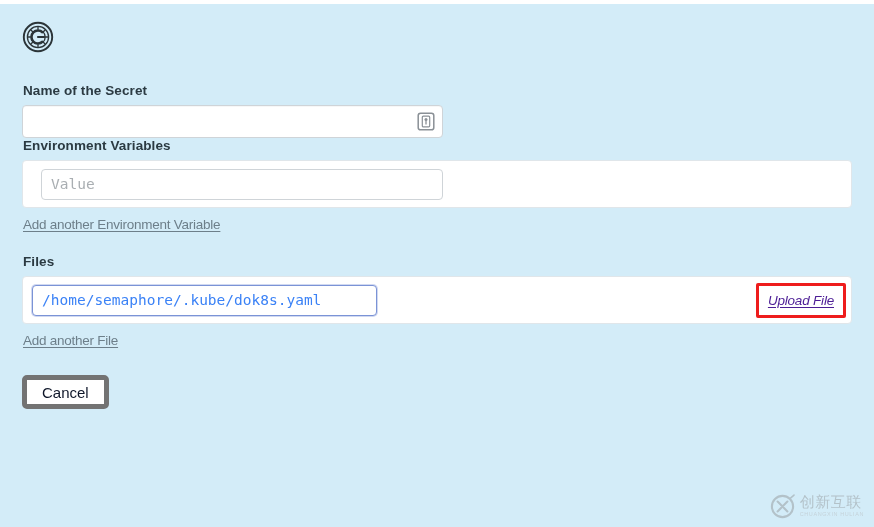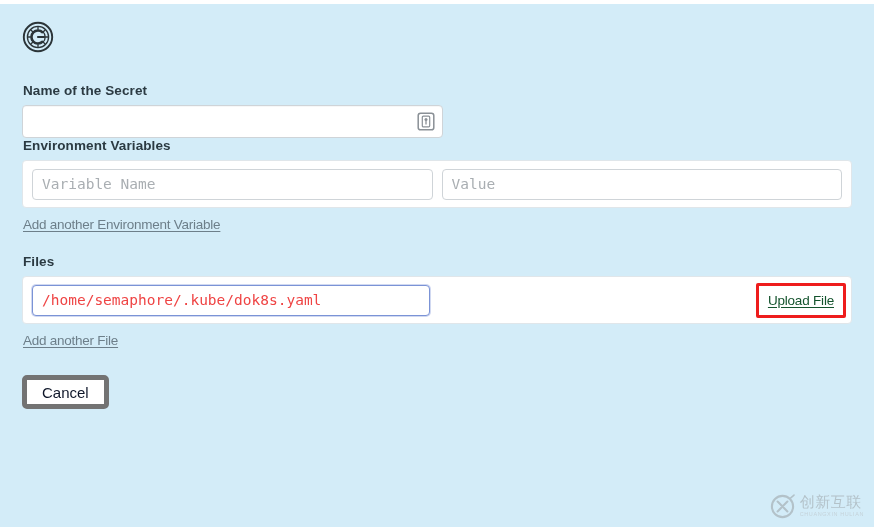--- a/index.html
+++ b/index.html
@@ -137,49 +137,50 @@
     outline: none;
   }
   .sub-input::placeholder {
     color: #a9aeb2;
     opacity: 1;
   }
   .env-name-input  { width: 402px; }
   .env-value-input { width: 402px; margin-left: 9px; }
 
   .file-path-input {
-    width: 398px;
+    width: 345px;
     border: 1px solid #7b93d6;
     box-shadow: 0 0 0 1px rgba(123,147,214,0.35);
-    color: #ef4444;
+    color: #3b82f6;
   }
 
   
   .upload-slot {
     margin-left: auto;
     display: flex;
     align-items: center;
     justify-content: flex-end;
   }
   .upload-highlight {
     border: 3px solid #ee1c1c;
     border-radius: 2px;
     padding: 5px 9px 6px 9px;
     background: transparent;
     display: inline-block;
     margin-right: -4px;
   }
   .upload-link {
     font-size: 13.5px;
-    color: #14532d;
+    color: #4c1d95;
     text-decoration: underline;
     text-underline-offset: 2px;
     letter-spacing: -0.2px;
     white-space: nowrap;
     cursor: pointer;
+    font-style: italic;
   }
 
   
   .add-link {
     display: inline-block;
     font-size: 13.5px;
     color: #6d7f8a;
     text-decoration: underline;
     text-underline-offset: 2px;
     letter-spacing: -0.25px;
@@ -289,21 +290,20 @@
         <rect x="1.2" y="1.2" width="15.6" height="16.6" rx="2.4" fill="#ffffff" stroke="#8a9096" stroke-width="1.5"></rect>
         <rect x="5.3" y="4.2" width="7.4" height="10.6" rx="1.1" fill="none" stroke="#8a9096" stroke-width="1.2"></rect>
         <circle cx="9" cy="7.4" r="1.5" fill="#8a9096"></circle>
         <rect x="8.35" y="8.3" width="1.3" height="4.2" fill="#8a9096"></rect>
       </svg>
     </div>
 
     
     <div class="field-label label-env">Environment Variables</div>
     <div class="row-box env-box">
-      <input class="sub-input env-name-input" type="text" placeholder="Variable Name" style="">
       <input class="sub-input env-value-input" type="text" placeholder="Value" style="">
     </div>
     <a class="add-link">Add another Environment Variable</a>
 
     
     <div class="field-label label-files">Files</div>
     <div class="row-box files-box">
       <input class="sub-input file-path-input" type="text" value="/home/semaphore/.kube/dok8s.yaml" style="">
       <div class="upload-slot">
         <div class="upload-highlight">

